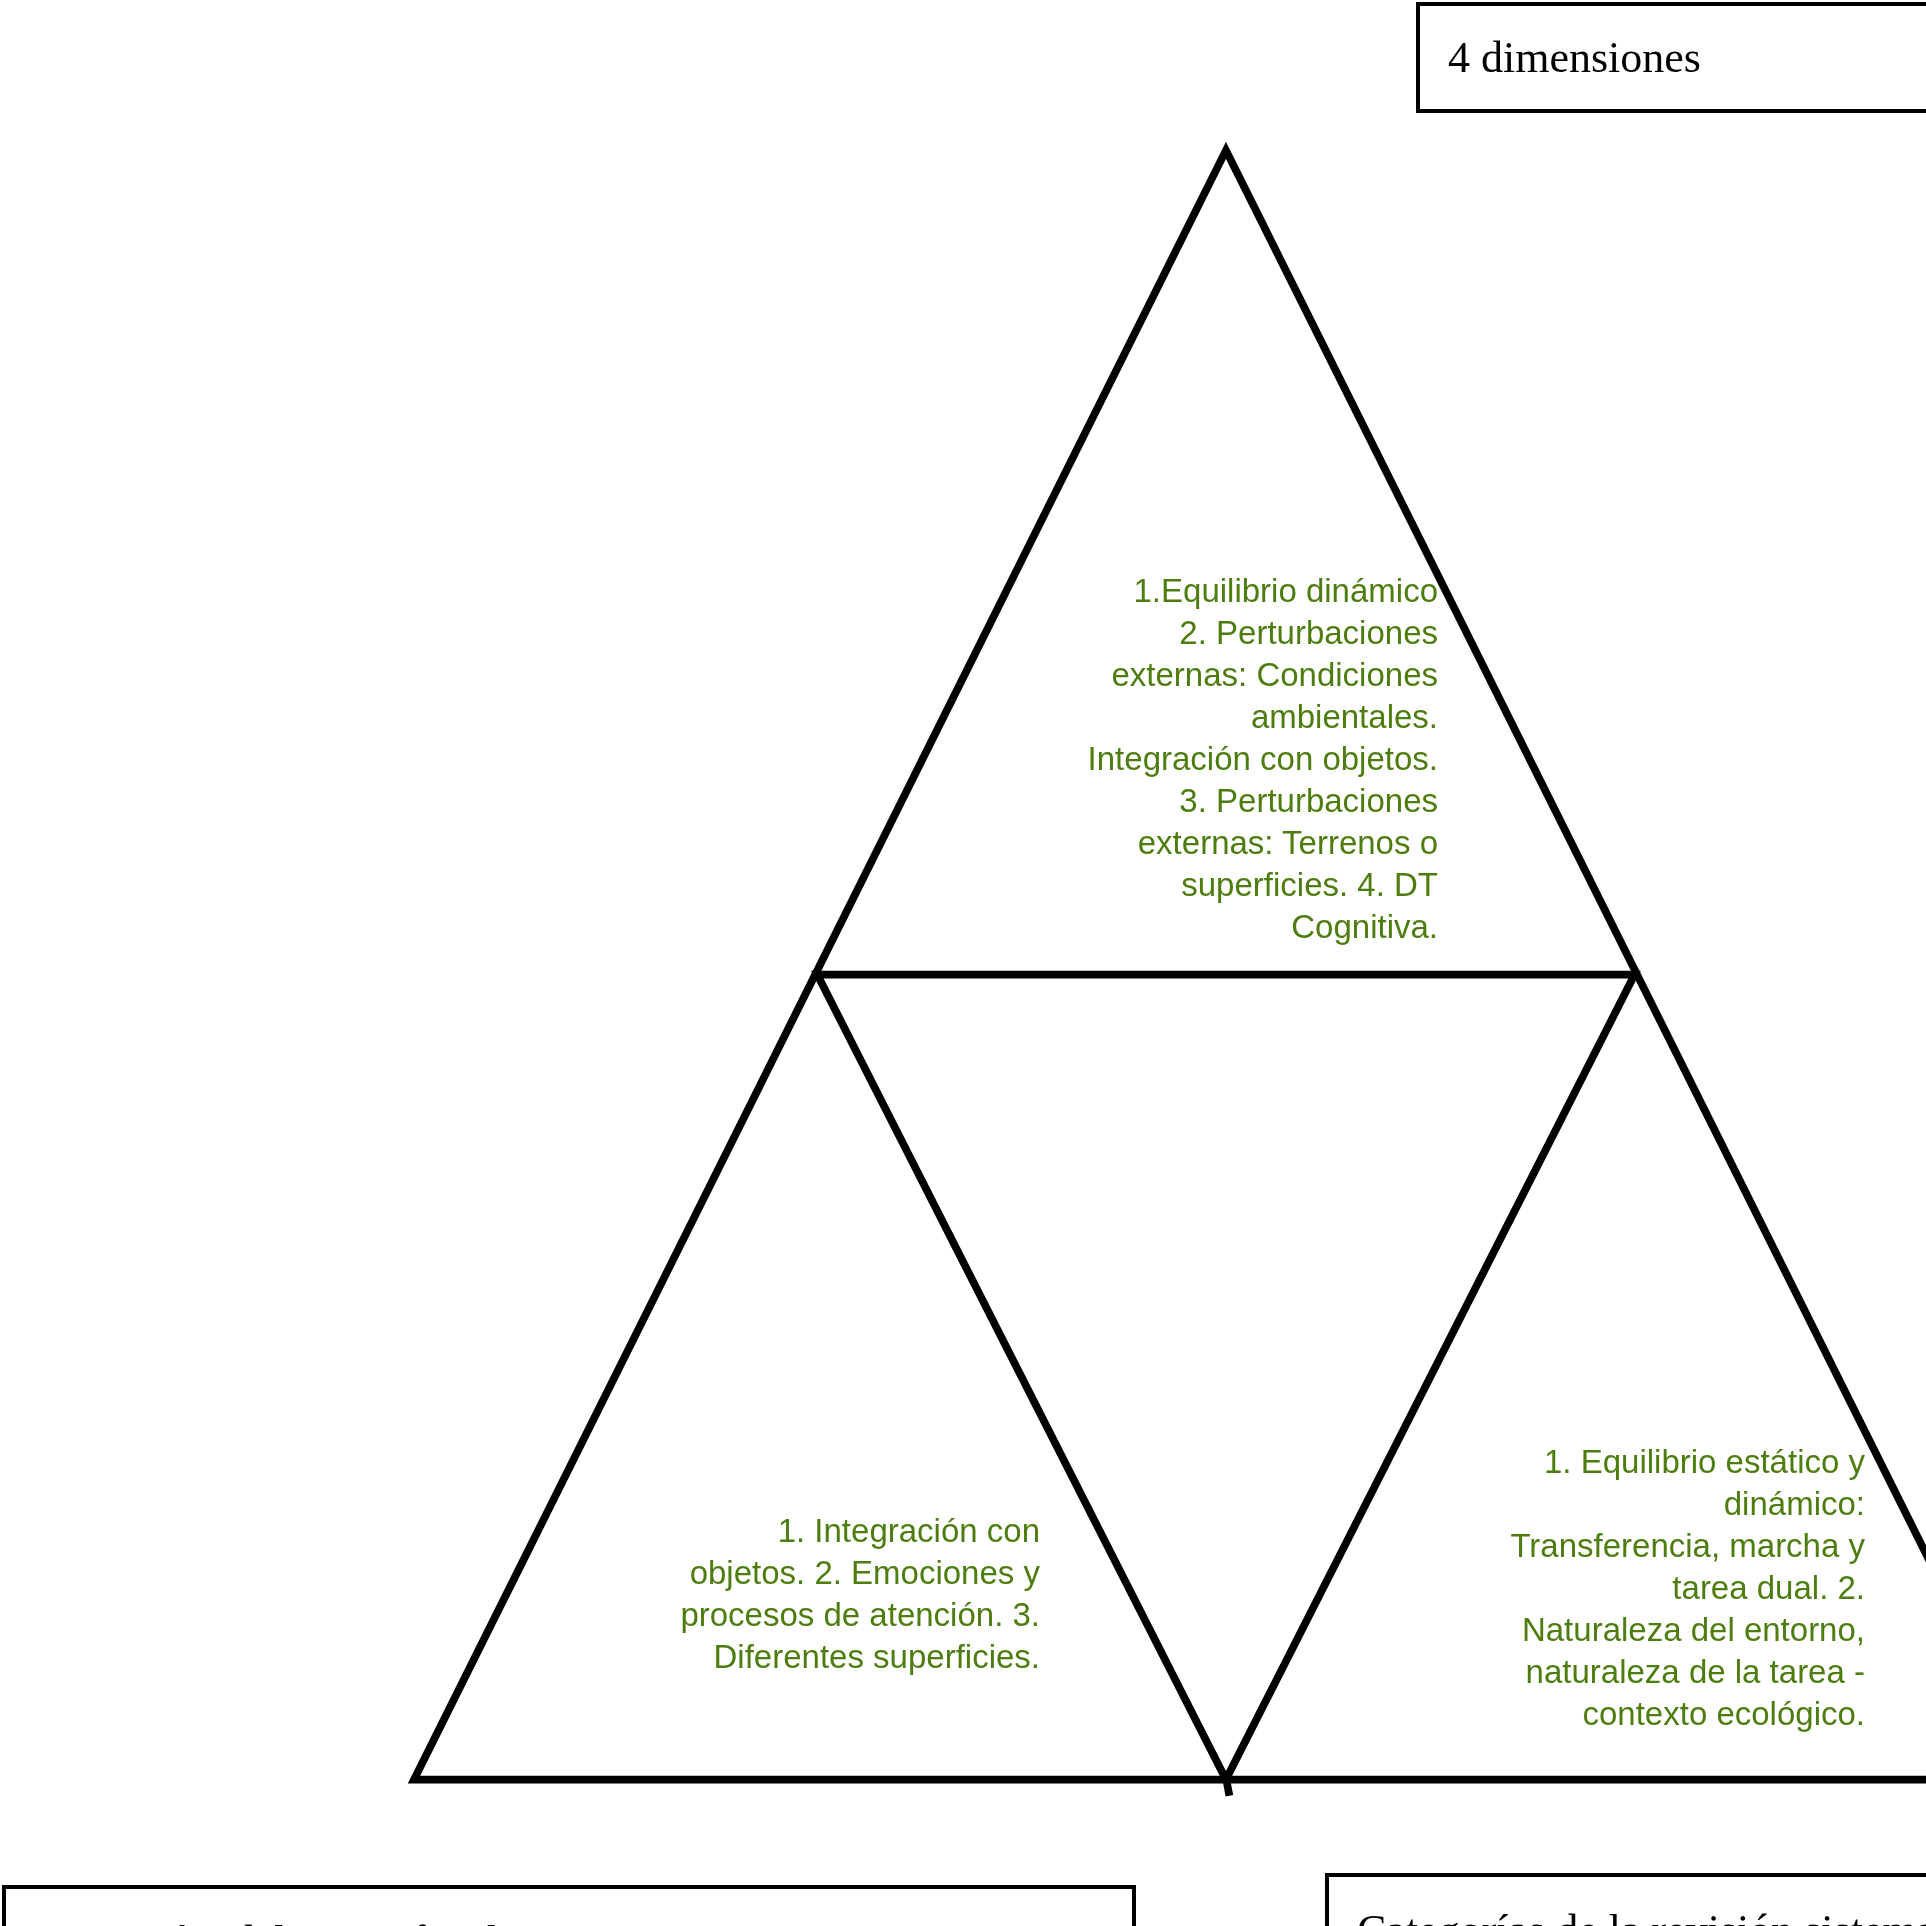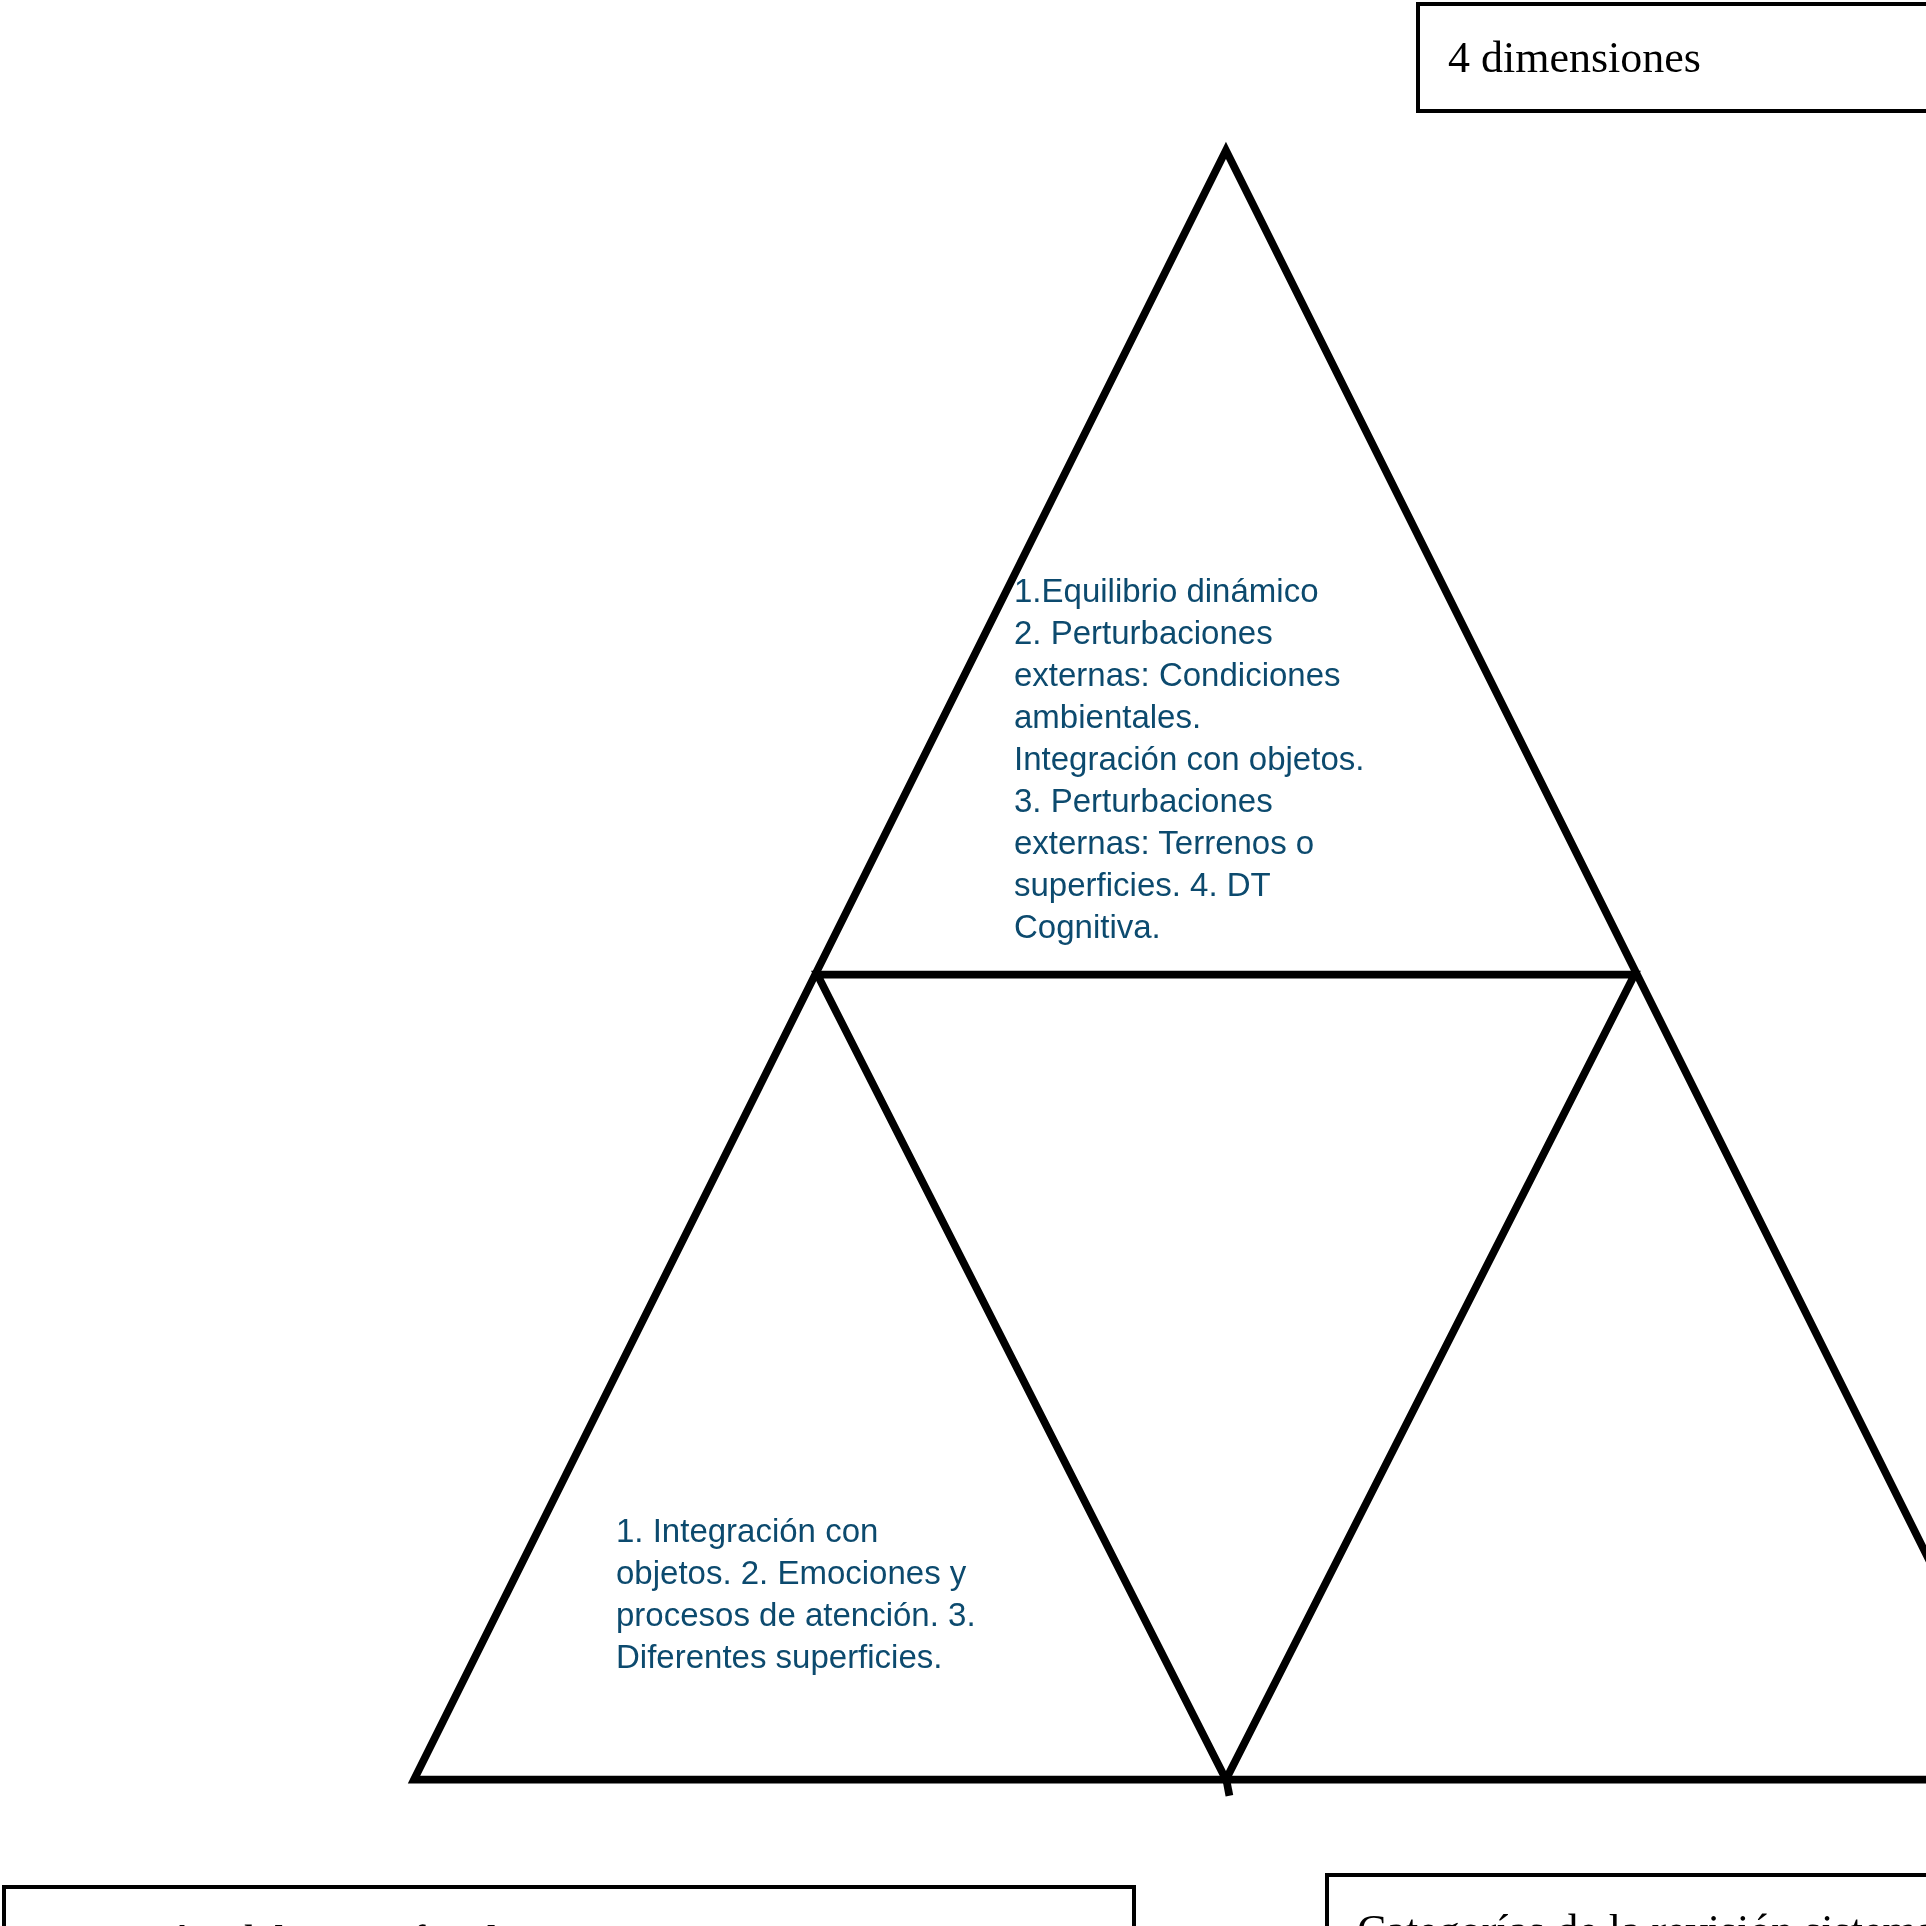--- a/index.html
+++ b/index.html
@@ -26,26 +26,26 @@
   .tri-line {
     fill: none;
     stroke: #000000;
     stroke-width: 20;
     stroke-linejoin: miter;
     stroke-miterlimit: 12;
   }
   .tri-text {
     position: absolute;
     width: 424px;
-    text-align: left;
+    text-align: right;
     white-space: pre-line;
     font-family: "Liberation Sans", sans-serif;
     font-size: 33px;
     line-height: 42px;
-    color: #0c4a6e;
+    color: #4d7c0f;
   }
   .label-box {
     position: absolute;
     box-sizing: border-box;
     border: 4.6px solid #000000;
     background: #ffffff;
     display: flex;
     align-items: center;
     font-family: "Liberation Serif", serif;
     font-size: 44px;
@@ -83,20 +83,27 @@
 externas: Terrenos o
 superficies. 4. DT
 Cognitiva.</div>
 
 
   <div class="tri-text" id="text-bottom-left">1. Integración con
 objetos. 2. Emociones y
 procesos de atención. 3.
 Diferentes superficies.</div>
 
+  <div class="tri-text" id="text-bottom-right">1. Equilibrio estático y
+dinámico:
+Transferencia, marcha y
+tarea dual. 2.
+Naturaleza del entorno,
+naturaleza de la tarea -
+contexto ecológico.</div>
 
   <div class="label-box" id="box-dimensions">
     <span class="label-text">4 dimensiones</span>
   </div>
 
   <div class="label-box" id="box-grupo-focal">
     <span class="label-text">Categorías del grupo focal</span>
   </div>
 
   <div class="label-box" id="box-revision">

